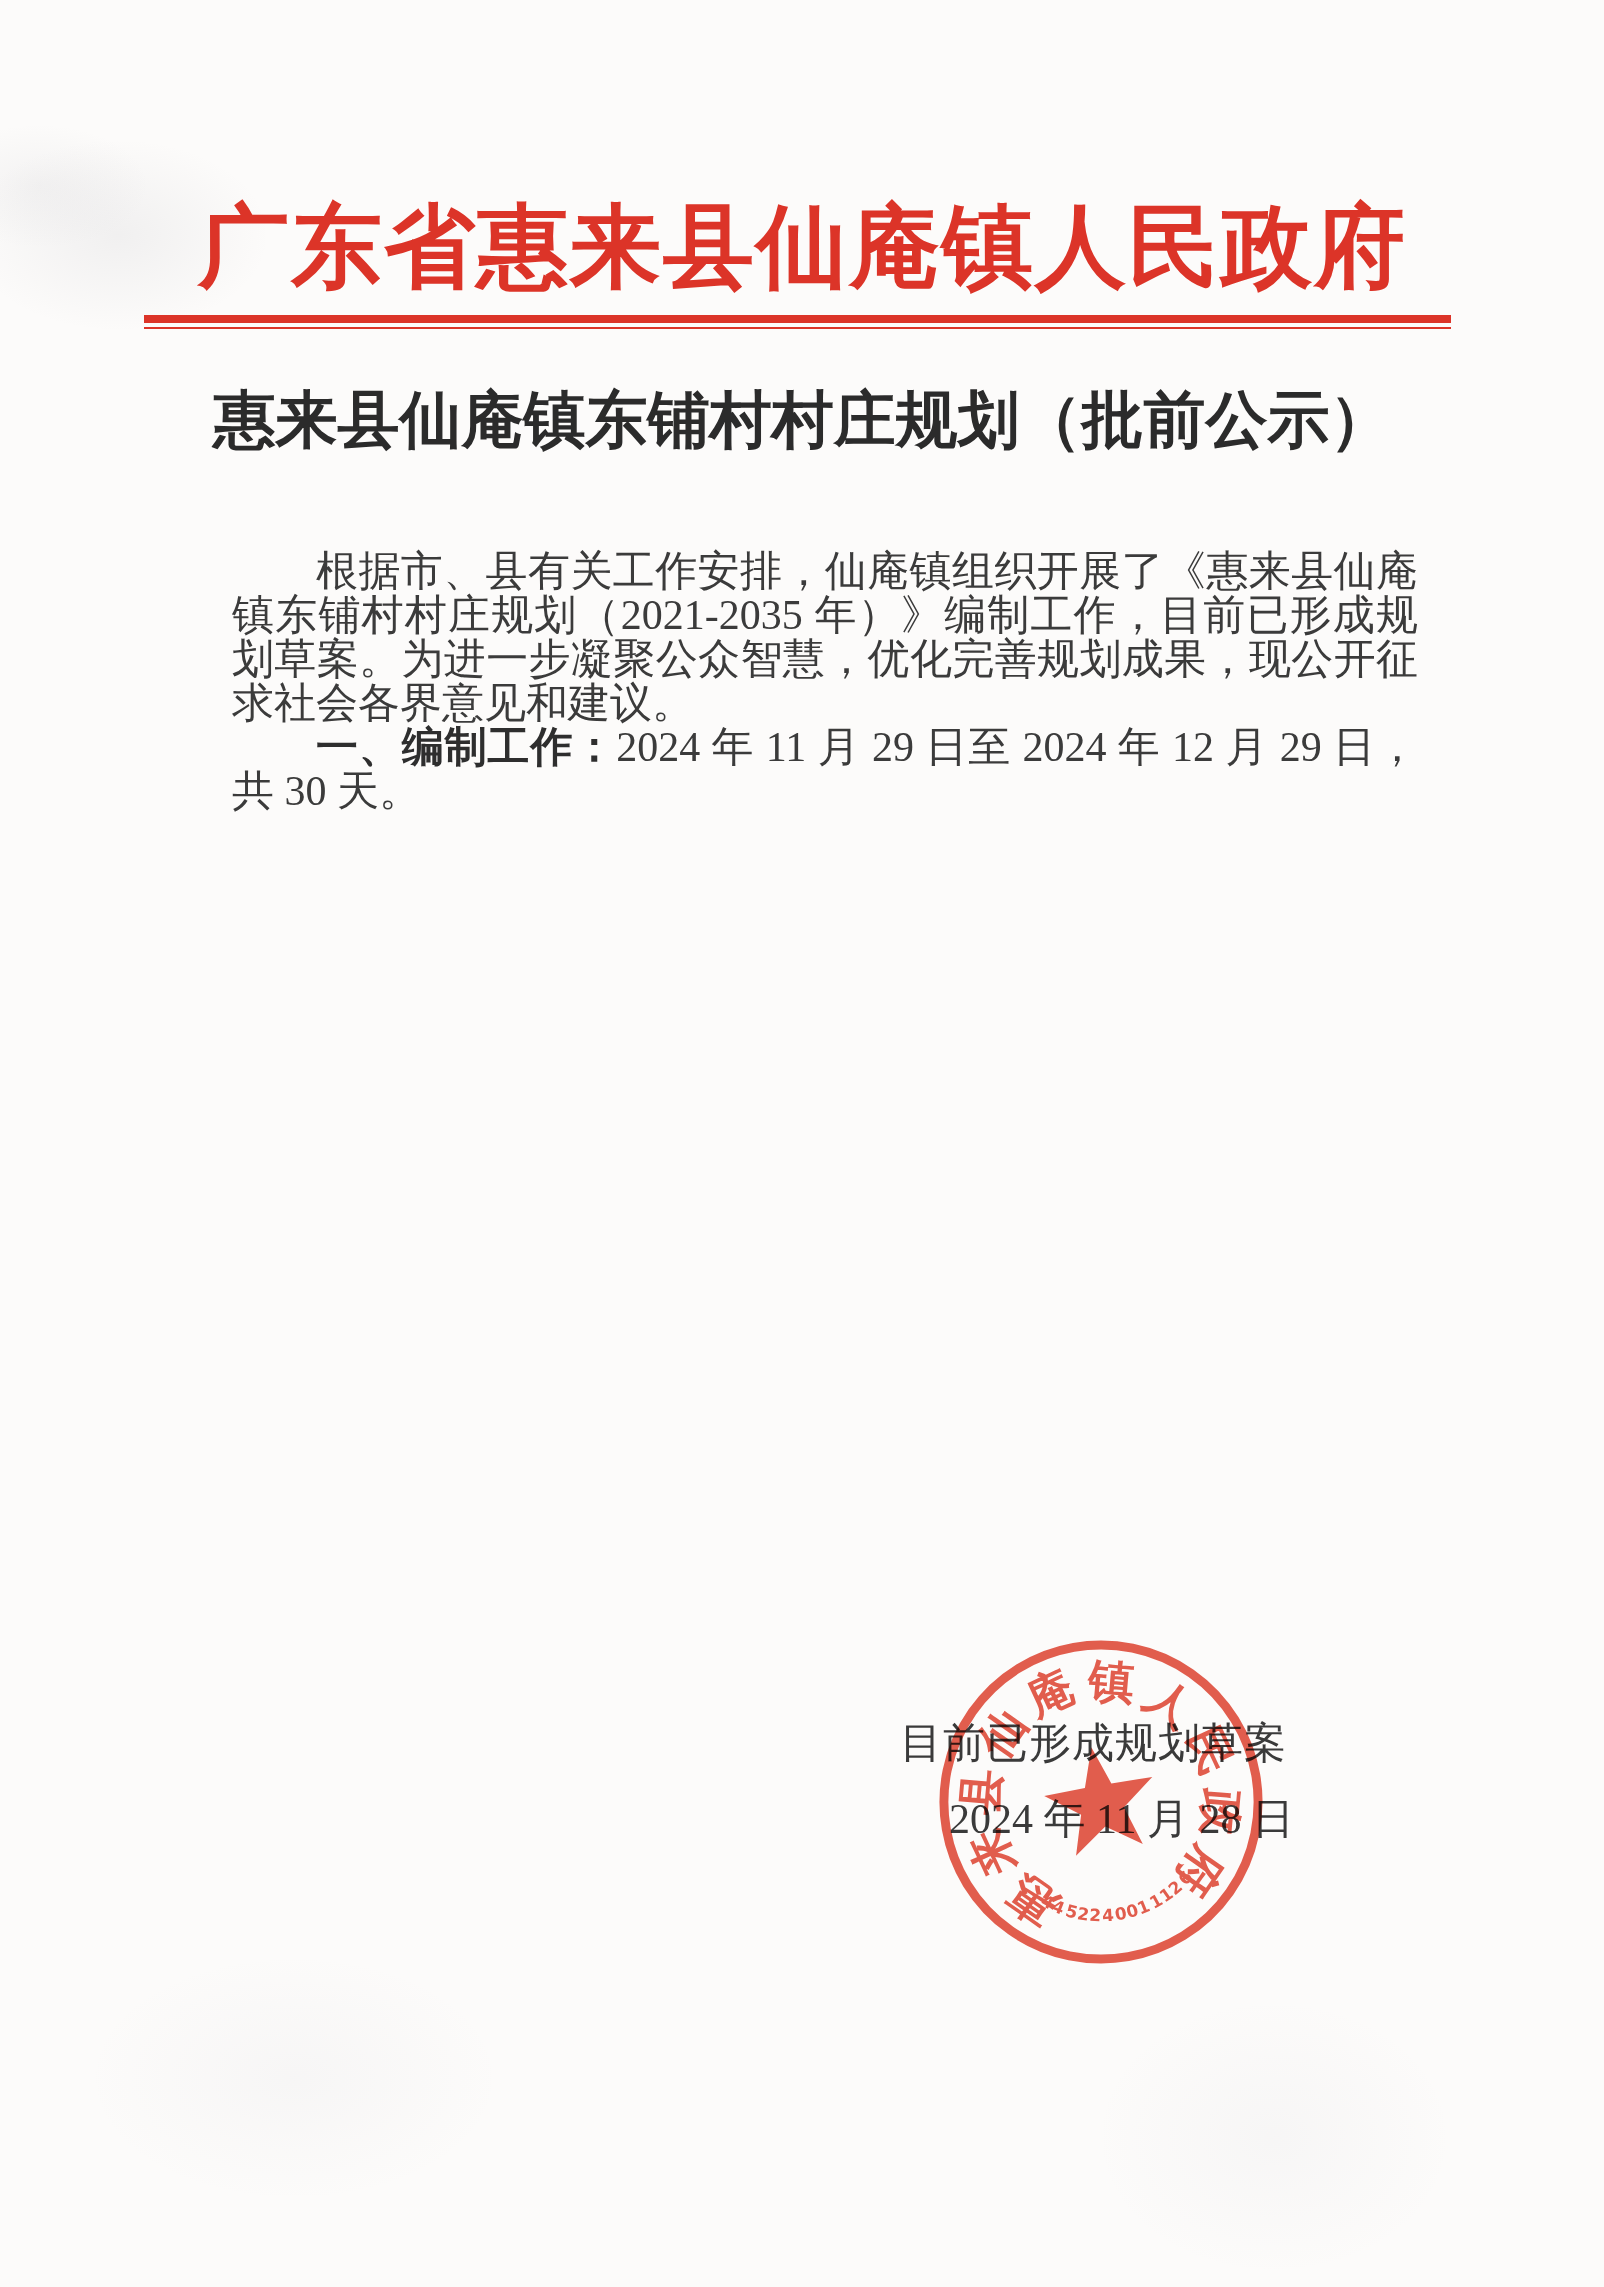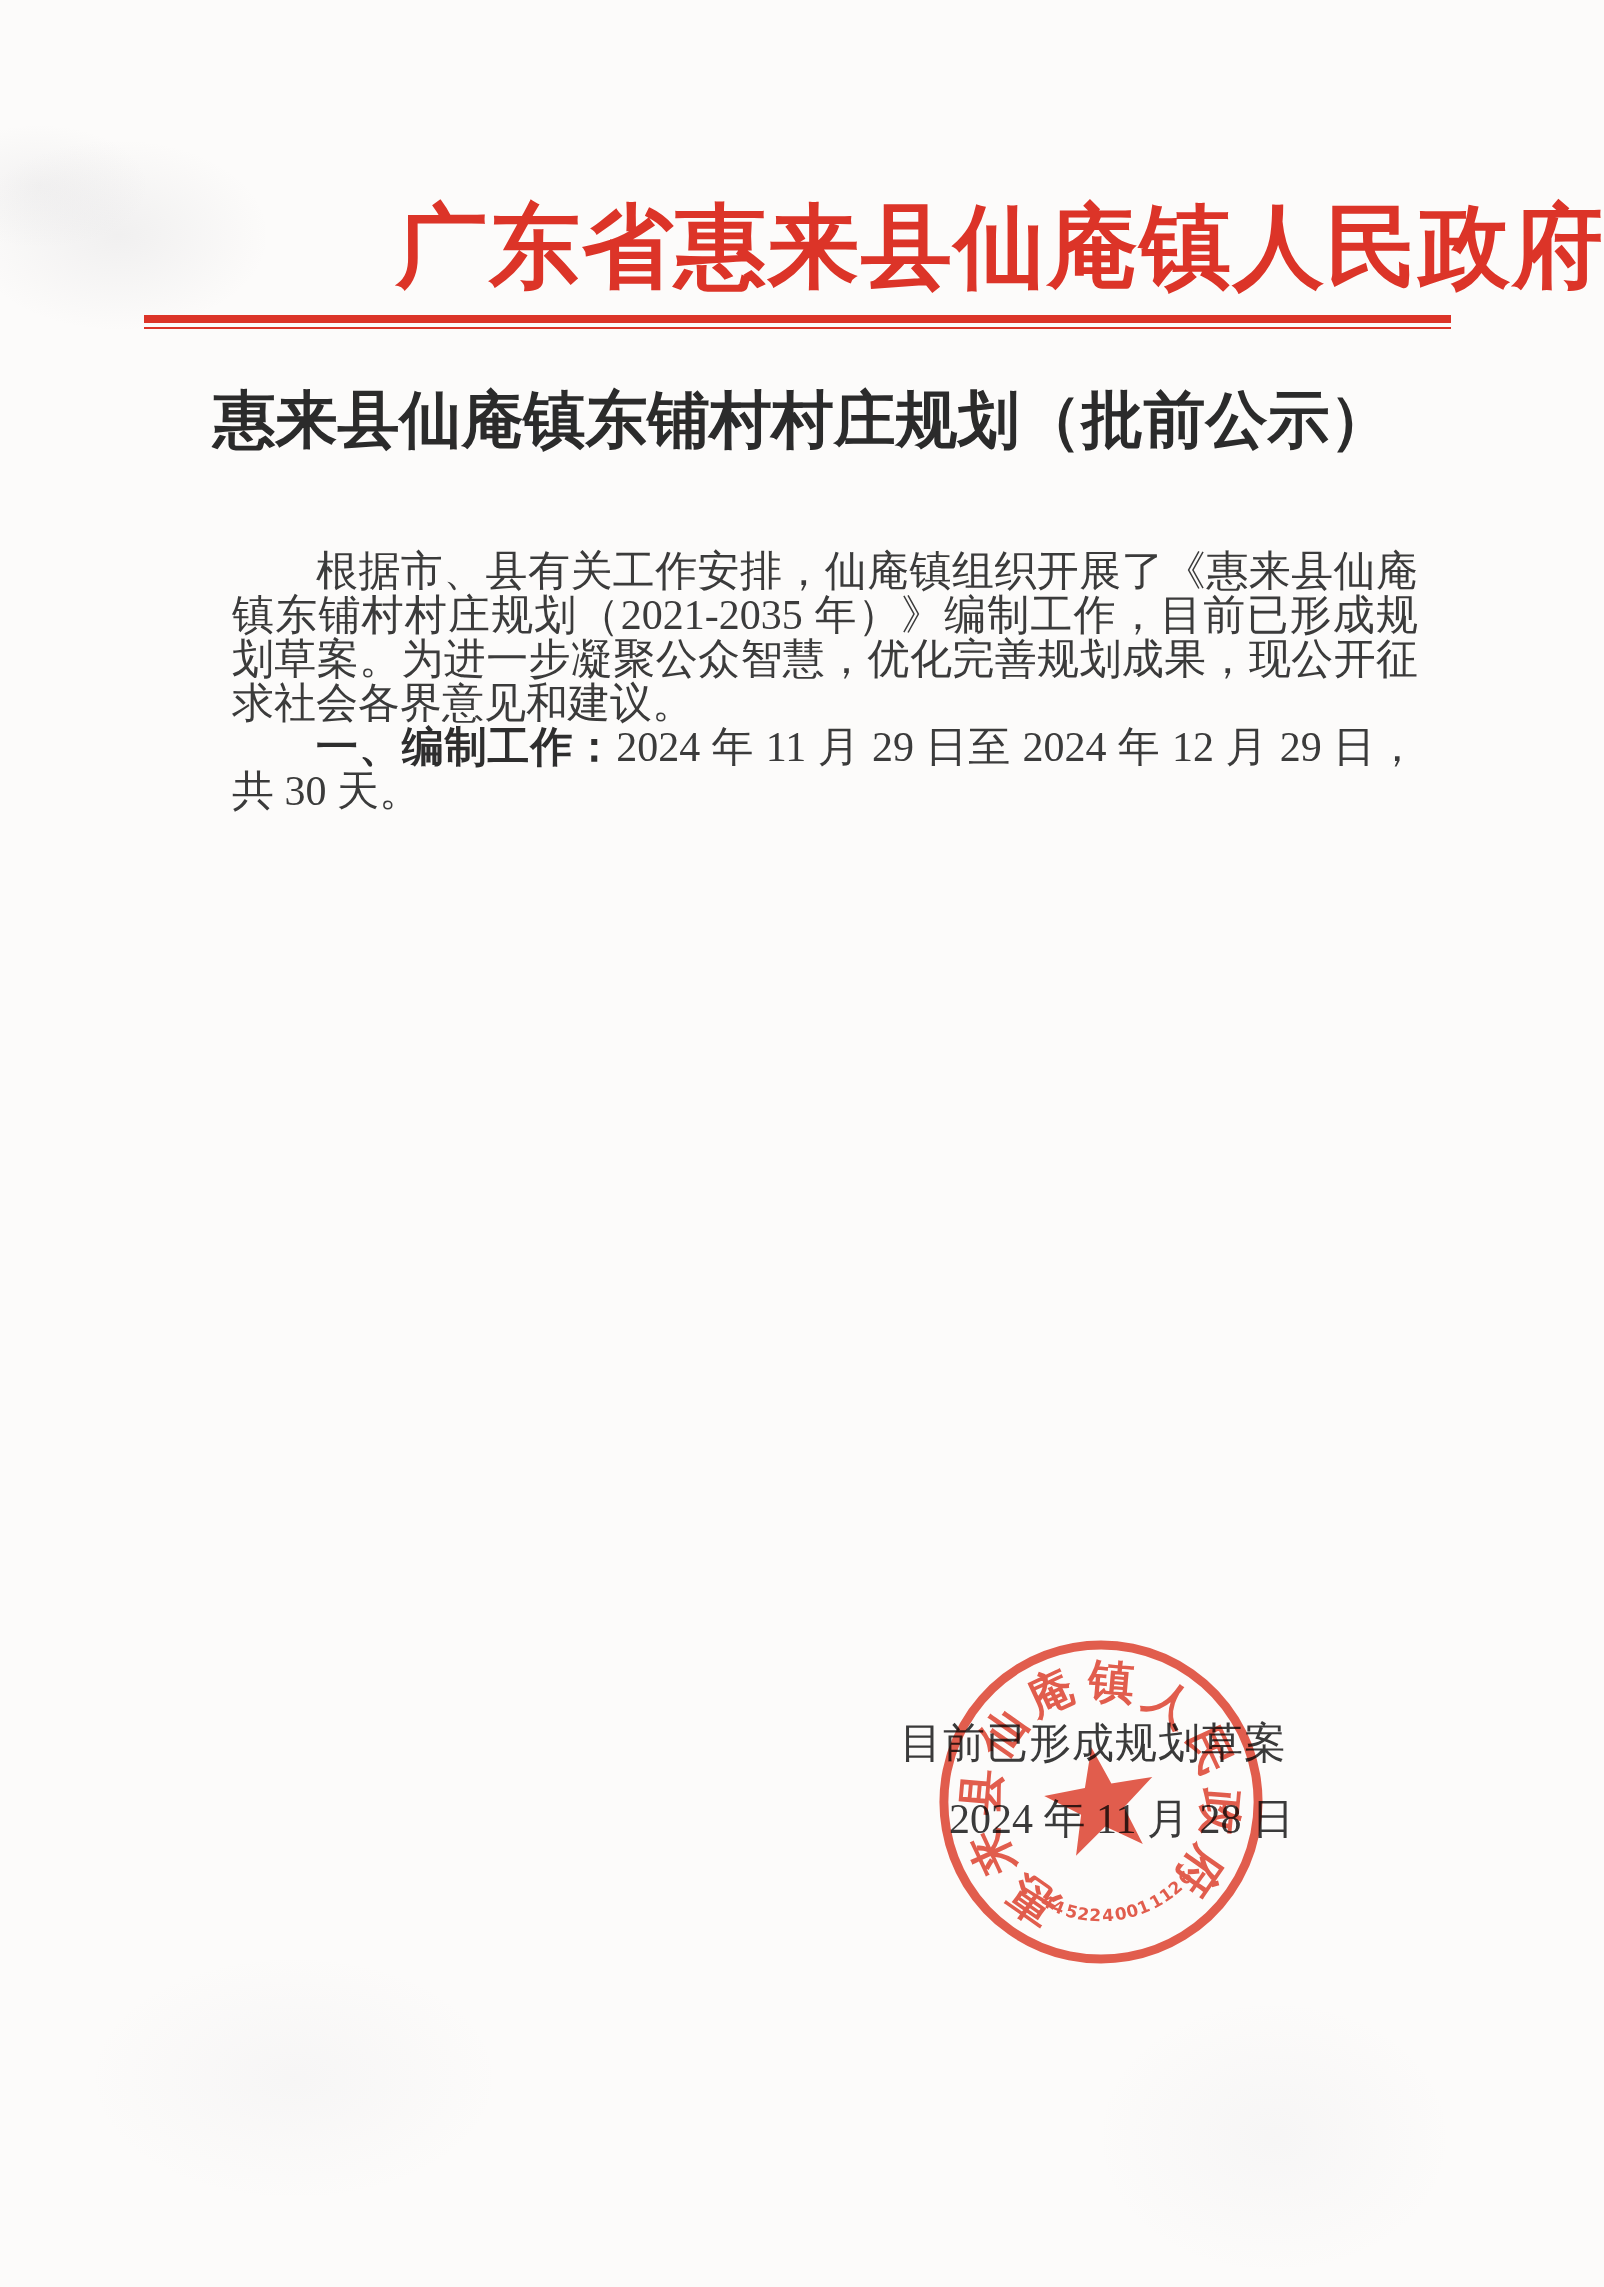--- a/index.html
+++ b/index.html
@@ -12,21 +12,21 @@
     position:relative;width:1605px;height:2288px;overflow:hidden;
     background:
       radial-gradient(216px 137px at 118px 235px, rgba(140,140,150,0.10), rgba(140,140,150,0) 70%),
       radial-gradient(157px 88px at 39px 186px, rgba(140,140,150,0.08), rgba(140,140,150,0) 70%),
       radial-gradient(294px 176px at 294px 2078px, rgba(150,150,165,0.05), rgba(150,150,165,0) 70%),
       radial-gradient(255px 196px at 1274px 2137px, rgba(150,150,165,0.05), rgba(150,150,165,0) 70%),
       #fcfbfa;
   }
   .agency-header{
     position:absolute;top:200px;left:0;width:1605px;
-    text-align:right;
+    text-align:center;
     font-size:91px;font-weight:bold;line-height:1.05;
     color:#dc3428;letter-spacing:2px;white-space:nowrap;
   }
   .header-rule{
     position:absolute;top:315px;left:144px;width:1307px;height:3.9px;
     border-top:8.8px solid #dc3428;border-bottom:2.9px solid #dc3428;
   }
   .doc-title{
     position:absolute;top:386px;left:0;width:1605px;
     text-align:center;

